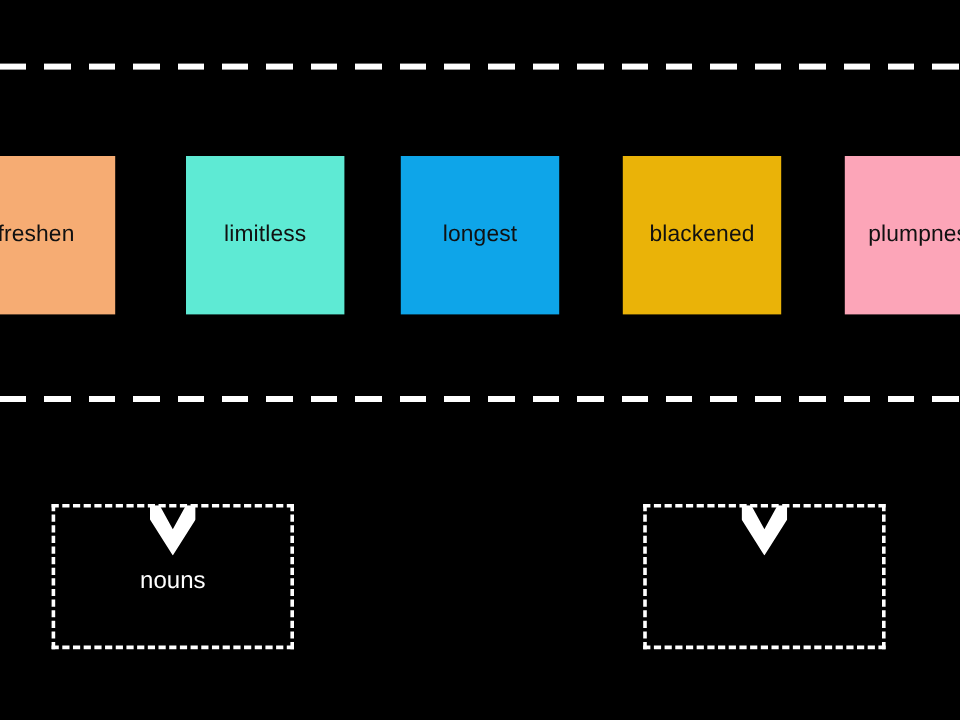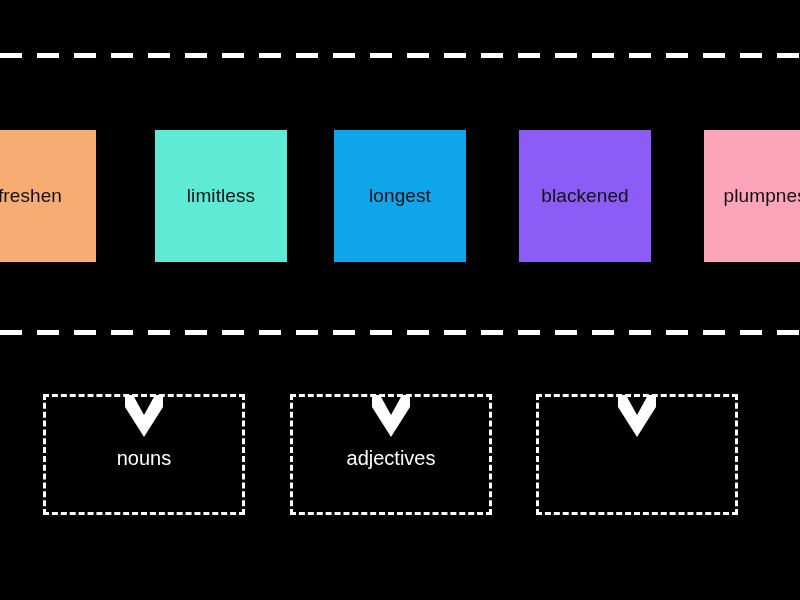--- a/index.html
+++ b/index.html
@@ -54,21 +54,21 @@
     font-weight: 400;
     letter-spacing: 0.1px;
     white-space: nowrap;
     user-select: none;
     cursor: grab;
   }
 
   
   #drop-zone-row {
     position: absolute;
-    top: 394px;
+    top: 420px;
     left: 0;
     width: 772px;
     height: 125px;
   }
   .drop-zone {
     position: absolute;
     top: 0;
     width: 202px;
     height: 121px;
     box-sizing: border-box;
@@ -106,44 +106,38 @@
 
   <div class="word-card" style="left: -36px; background: rgb(246, 172, 115); color: rgb(17, 17, 17);">
     <span>freshen</span>
   </div>
   <div class="word-card" style="left: 155px; background: #5eead4; color: rgb(17, 17, 17);">
     <span>limitless</span>
   </div>
   <div class="word-card" style="left: 334px; background: #0ea5e9; color: rgb(17, 17, 17);">
     <span>longest</span>
   </div>
-  <div class="word-card" style="left: 519px; background: #8b5cf6; color: rgb(17, 17, 17);">
+  <div class="word-card" style="left: 519px; background: #eab308; color: rgb(17, 17, 17);">
     <span>blackened</span>
   </div>
   <div class="word-card" style="left: 704px; background: rgb(252, 165, 184); color: rgb(17, 17, 17);">
     <span>plumpness</span>
   </div>
 </div>
 
 <div class="divider" id="divider-bottom"></div>
 
 <div id="drop-zone-row">
 
   <div class="drop-zone" style="left: 43px;">
     <svg class="drop-zone-chevron" viewBox="0 0 38 42">
       <polygon points="0,0 8,0 19,20 30,0 38,0 38,12 19,42 0,12" fill="#ffffff"></polygon>
     </svg>
     <div class="drop-zone-label">nouns</div>
   </div>
 
-  <div class="drop-zone" style="left: 290px;">
-    <svg class="drop-zone-chevron" viewBox="0 0 38 42">
-      <polygon points="0,0 8,0 19,20 30,0 38,0 38,12 19,42 0,12" fill="#ffffff"></polygon>
-    </svg>
-    <div class="drop-zone-label">adjectives</div>
-  </div>
 
   <div class="drop-zone" style="left: 536px;">
     <svg class="drop-zone-chevron" viewBox="0 0 38 42">
       <polygon points="0,0 8,0 19,20 30,0 38,0 38,12 19,42 0,12" fill="#ffffff"></polygon>
     </svg>
   </div>
 </div>
 
 </body></html>

